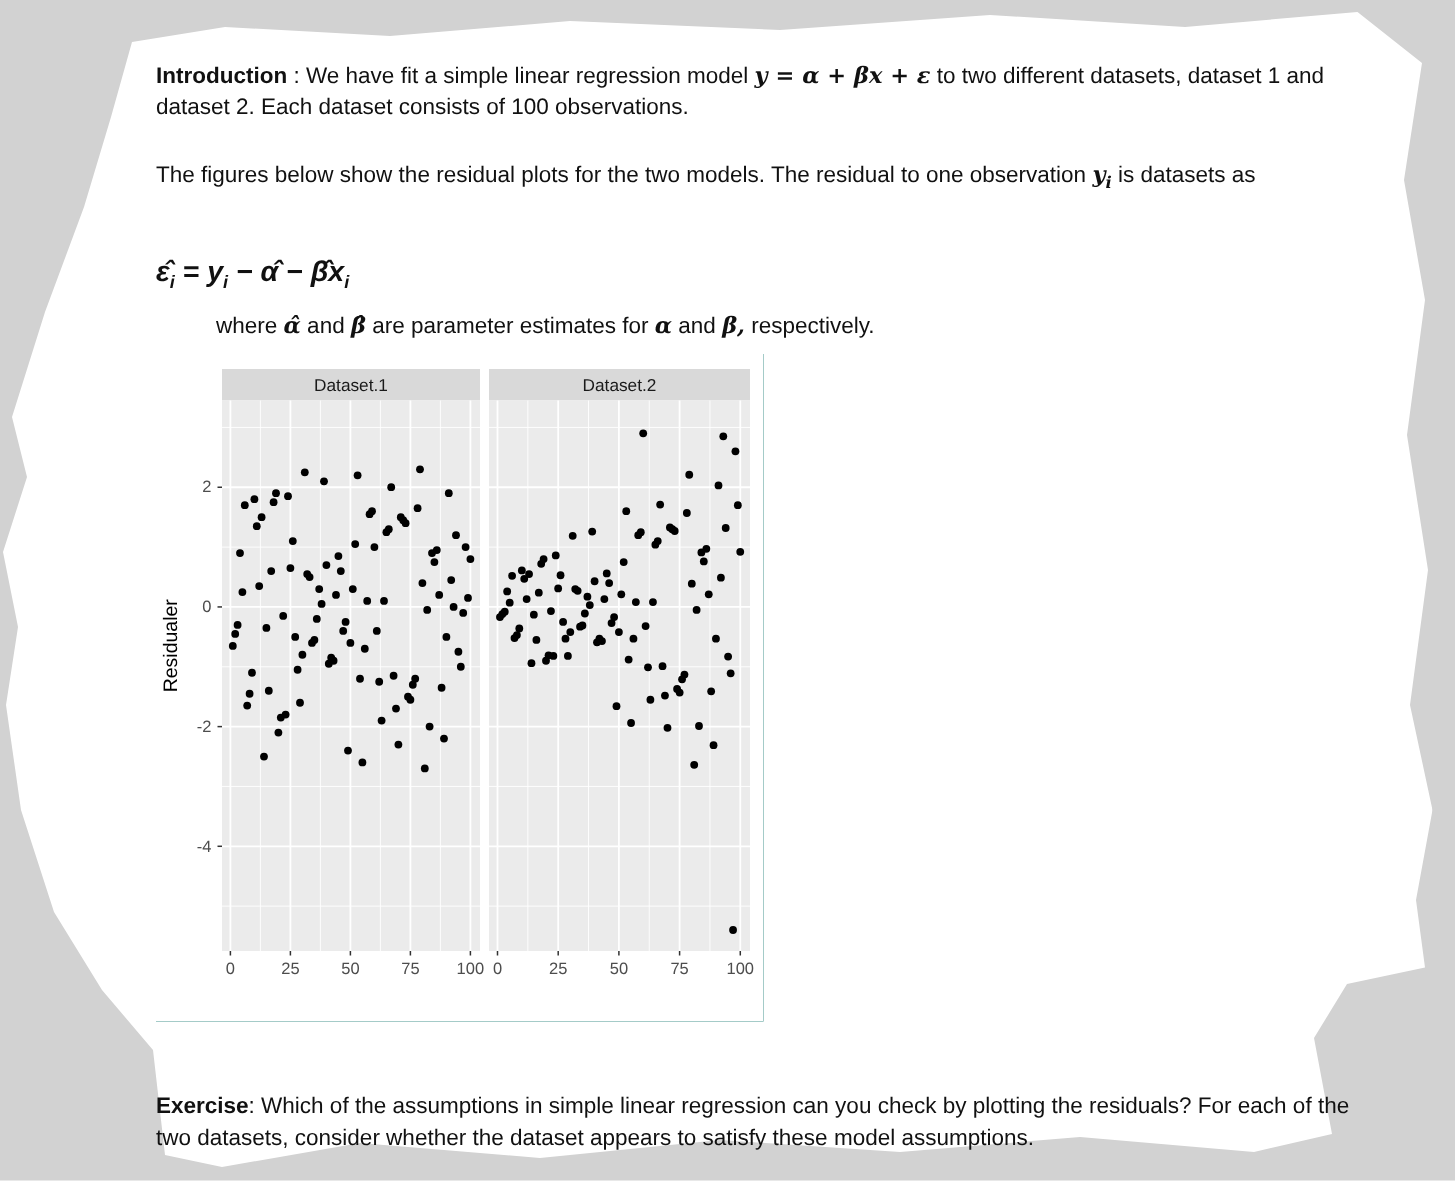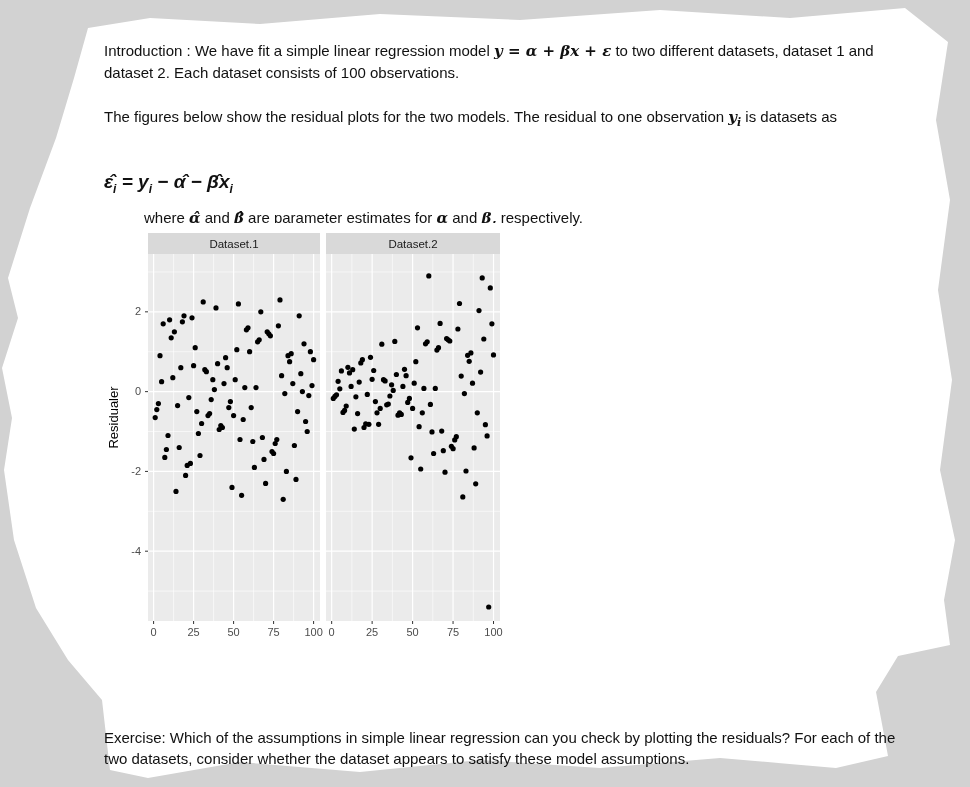--- a/index.html
+++ b/index.html
@@ -13,24 +13,24 @@
     clip-path:polygon(88px 28px,150px 18px,260px 24px,380px 14px,520px 20px,660px 10px,790px 18px,905px 8px,948px 42px,936px 120px,950px 200px,938px 290px,952px 380px,940px 470px,955px 540px,944px 600px,950px 645px,898px 656px,876px 692px,888px 756px,836px 768px,720px 758px,600px 768px,480px 760px,360px 772px,240px 762px,148px 778px,110px 770px,102px 700px,68px 660px,36px 608px,14px 540px,4px 470px,12px 418px,2px 368px,18px 318px,8px 278px,30px 208px,56px 138px,74px 78px);
   }
   .content{position:absolute;left:104px;top:0;width:812px;}
   .para{position:absolute;left:0;width:812px;font-size:15px;line-height:21px;}
   .intro{top:25px;}
   .definition{top:91px;}
   .formula{top:152px;font-family:Liberation Sans, sans-serif;font-style:italic;font-weight:600;font-size:19px;}
   .formula sub{font-size:12px;font-weight:600;}
   .estimates{top:192px;margin-left:40px;}
   .exercise{top:712px;}
-  .bold-label{font-weight:normal;}
+  .bold-label{font-weight:bold;}
   .math{font-family:"DejaVu Serif",serif;font-style:italic;font-weight:600;font-size:15px;}
   .math sub{font-size:11px;}
-  .figure{position:absolute;left:0;top:223px;width:405px;height:445px;background:#0f766e;}
+  .figure{position:absolute;left:0;top:236px;width:405px;height:445px;background:#0f766e;}
 </style>
 </head>
 <body>
 
 <div class="paper"></div>
 
 <div class="content">
 
   <p class="para intro"><span class="bold-label">Introduction</span><span> :  </span><span>We have fit a simple linear regression model </span><span class="math">y = α + βx + ε</span><span> to two different datasets, dataset 1 and dataset 2. Each dataset consists of 100 observations.</span></p>
 

